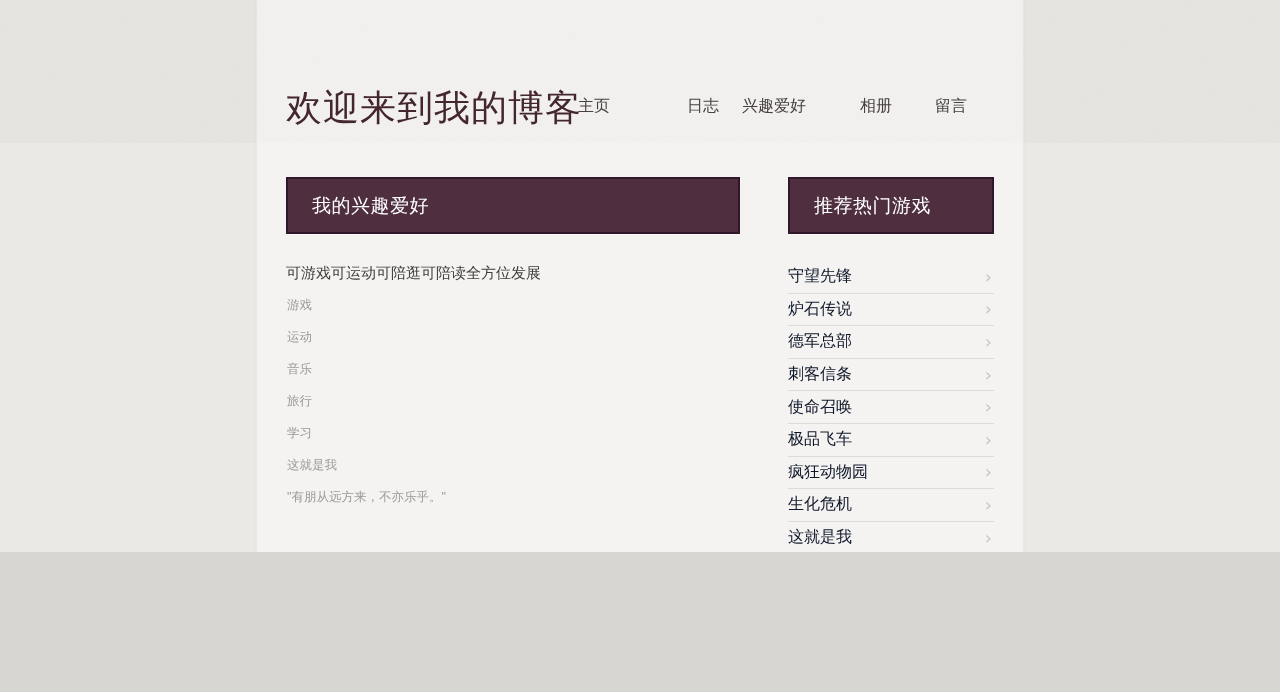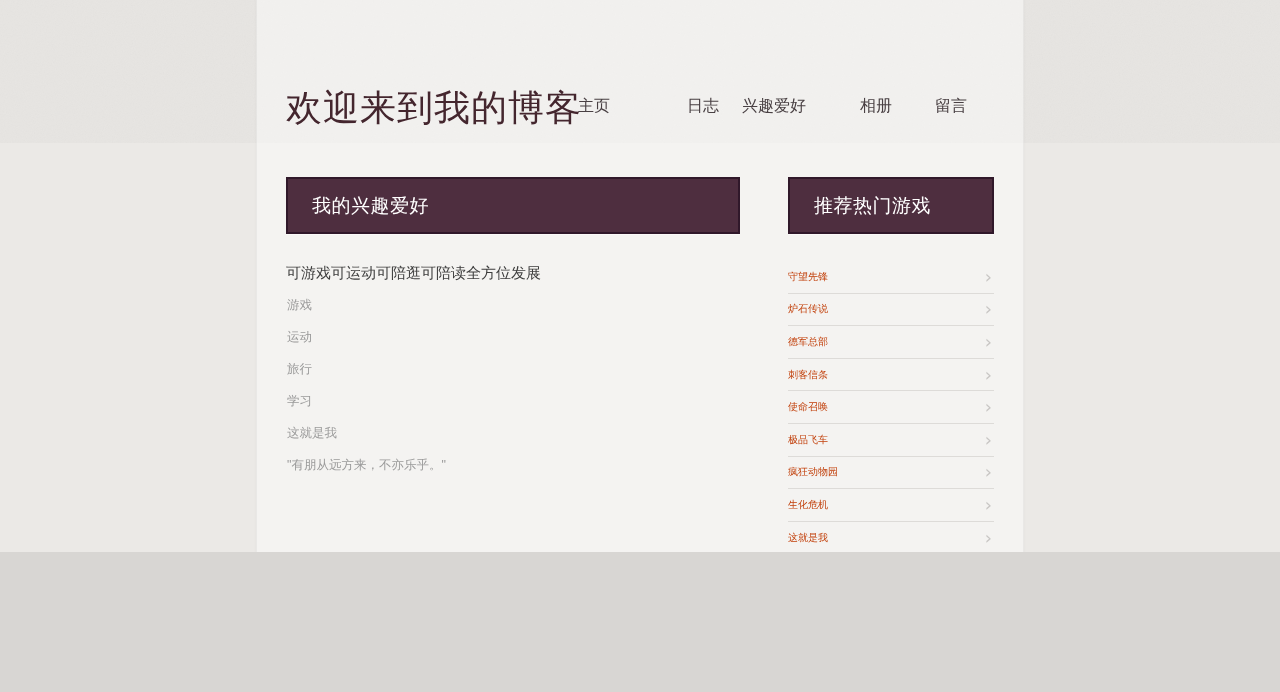--- a/index.html
+++ b/index.html
@@ -59,21 +59,21 @@
 
   .game-list {
     position:absolute; left:788px; top:261px; width:206px;
     list-style:none;
   }
   .game-row {
     height:32.6px; display:flex; align-items:center; justify-content:space-between;
     border-bottom:1px solid #dddbd8; cursor:pointer;
   }
   .game-row:last-child { border-bottom:none; }
-  .game-label { font-size:10px; color:#c2410c;font-family:Liberation Serif, serif; }
+  .game-label { font-size:16px; color:#0f172a;font-family:Liberation Serif, serif; }
   .chevron { color:#c8c6c4; font-size:18px; line-height:1; padding-right:2px; font-family:"DejaVu Sans", sans-serif; }
 
   .footer {
     position:absolute; left:0; top:587px; width:1280px; height:105px;
     background:#3f2438;
   }
 </style>
 </head>
 <body>
 
@@ -102,20 +102,21 @@
   </nav>
 
   <section>
     <div class="banner banner-left">
       <span>我的兴趣爱好</span>
     </div>
     <h2 class="hobbies-heading">可游戏可运动可陪逛可陪读全方位发展</h2>
     <ul class="hobby-list">
       <li>游戏</li>
       <li>运动</li>
+      <li>音乐</li>
       <li>旅行</li>
       <li>学习</li>
       <li>这就是我</li>
       <li>"有朋从远方来，不亦乐乎。"</li>
     </ul>
   </section>
 
   <aside>
     <div class="banner banner-right">
       <span>推荐热门游戏</span>

